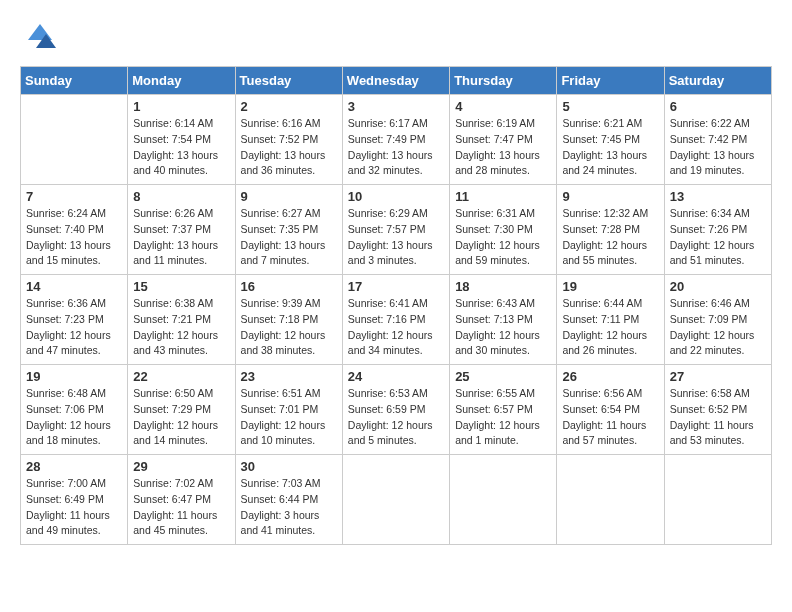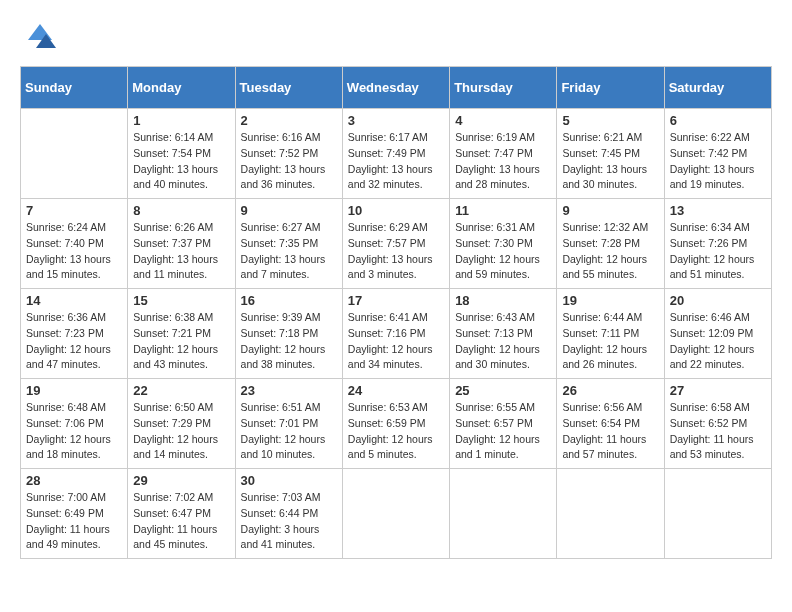--- a/index.html
+++ b/index.html
@@ -37,21 +37,21 @@
     table {
       width: 100%;
       border-collapse: collapse;
       table-layout: fixed;
     }
     thead tr th {
       background-color: #3a7abf;
       color: #fff;
       font-size: 13px;
       font-weight: bold;
-      padding: 13px 4px;
+      padding: 6px 4px;
       text-align: left;
       border: 1px solid #ccc;
     }
     tbody tr td {
       border: 1px solid #ccc;
       vertical-align: top;
       padding: 4px 5px;
       font-size: 10.5px;
       color: #333;
       height: 90px;
@@ -135,21 +135,21 @@
             <div>Sunrise: 6:19 AM</div>
             <div>Sunset: 7:47 PM</div>
             <div>Daylight: 13 hours and 28 minutes.</div>
           </div>
         </td>
         <td>
           <div class="day-number">5</div>
           <div class="sun-info">
             <div>Sunrise: 6:21 AM</div>
             <div>Sunset: 7:45 PM</div>
-            <div>Daylight: 13 hours and 30 minutes.</div>
+            <div>Daylight: 13 hours and 24 minutes.</div>
           </div>
         </td>
         <td>
           <div class="day-number">6</div>
           <div class="sun-info">
             <div>Sunrise: 6:22 AM</div>
             <div>Sunset: 7:42 PM</div>
             <div>Daylight: 13 hours and 19 minutes.</div>
           </div>
         </td>
@@ -258,21 +258,21 @@
           <div class="sun-info">
             <div>Sunrise: 6:44 AM</div>
             <div>Sunset: 7:11 PM</div>
             <div>Daylight: 12 hours and 26 minutes.</div>
           </div>
         </td>
         <td>
           <div class="day-number">20</div>
           <div class="sun-info">
             <div>Sunrise: 6:46 AM</div>
-            <div>Sunset: 12:09 PM</div>
+            <div>Sunset: 7:09 PM</div>
             <div>Daylight: 12 hours and 22 minutes.</div>
           </div>
         </td>
       </tr>
       <tr>
         <td>
           <div class="day-number">19</div>
           <div class="sun-info">
             <div>Sunrise: 6:48 AM</div>
             <div>Sunset: 7:06 PM</div>

